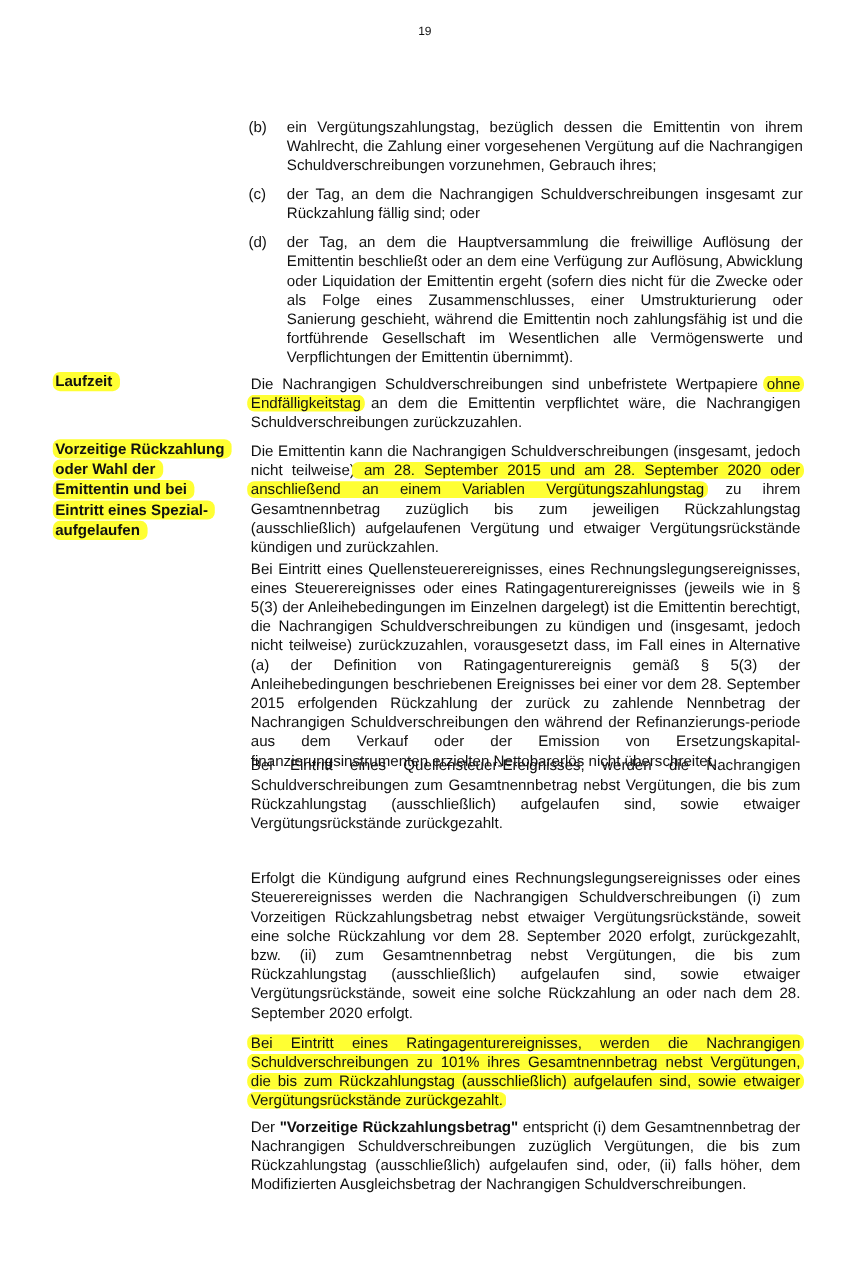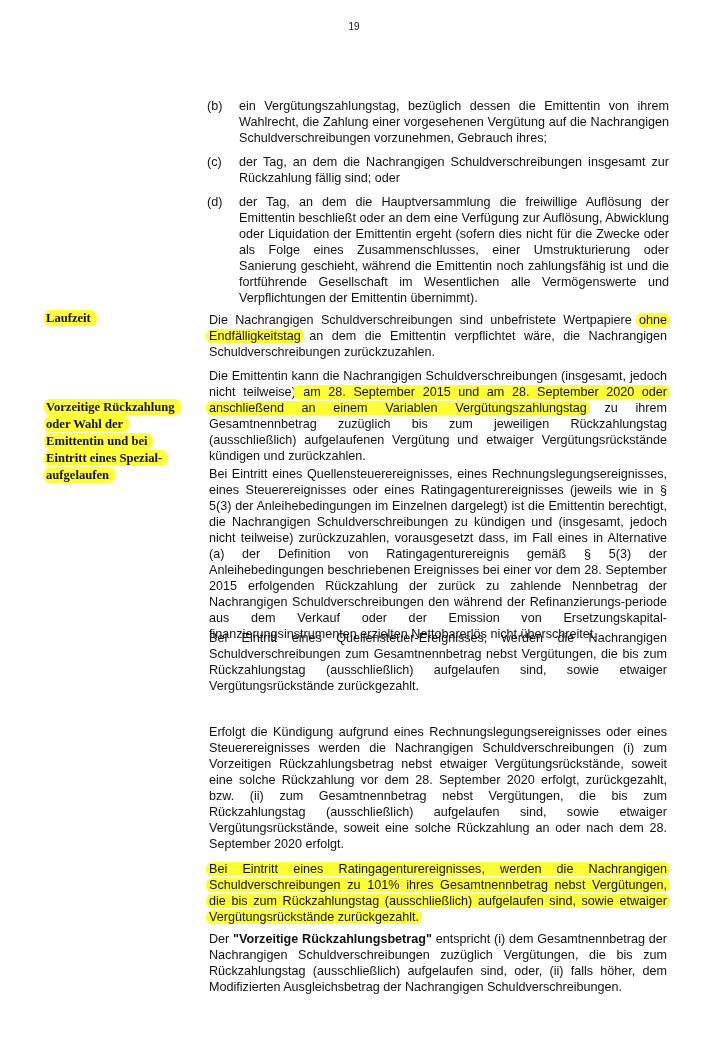--- a/index.html
+++ b/index.html
@@ -7,21 +7,21 @@
          font-family: "Liberation Sans", sans-serif; color: #111; font-size: 12.6px; line-height: 16px; }
   .page-number { position: absolute; top: 19px; left: 0; width: 708px; text-align: center; font-size: 10px; }
   .block { position: absolute; left: 207px; width: 462px; }
   .p { text-align: justify; margin: 2px; }
   .list-item { position: absolute; left: 207px; width: 462px; display: flex; }
   .list-item .lbl { width: 32px; flex: none; }
   .list-item .txt { flex: 1; text-align: justify; }
   .side { position: absolute; left: 46px; font-weight: bold; width: 160px; }
   .side span { display: inline-block; }
   .hl { background: #ffff33; border-radius: 6px; padding: 0 3px; margin: 0 -3px; }
-  .side .hl { margin: 0 0 1px -2px; padding: 0 6px 0 2px; line-height: 16px; font-family: Liberation Serif, serif; }
+  .side .hl { margin: 0 0 1px -2px; padding: 0 6px 0 2px; line-height: 16px; }
   .hlblock { background: #ffff33; border-radius: 6px; padding: 0 3px; margin: 0 -3px; -webkit-box-decoration-break: clone; box-decoration-break: clone; }
   b { font-weight: bold; }
 </style>
 </head>
 <body>
 
 <div class="page-number">19</div>
 
 <div class="list-item" style="top:98px;">
   <span class="lbl">(b)</span>
@@ -36,21 +36,21 @@
   <span class="txt">der Tag, an dem die Hauptversammlung die freiwillige Auflösung der Emittentin beschließt oder an dem eine Verfügung zur Auflösung, Abwicklung oder Liquidation der Emittentin ergeht (sofern dies nicht für die Zwecke oder als Folge eines Zusammenschlusses, einer Umstrukturierung oder Sanierung geschieht, während die Emittentin noch zahlungsfähig ist und die fortführende Gesellschaft im Wesentlichen alle Vermögenswerte und Verpflichtungen der Emittentin übernimmt).</span>
 </div>
 
 <div class="side" style="top:310px;">
   <span class="hl">Laufzeit</span>
 </div>
 <div class="block" style="top:310px;">
   <p class="p"><span>Die Nachrangigen Schuldverschreibungen sind unbefristete Wertpapiere </span><span class="hlblock">ohne Endfälligkeitstag</span><span> an dem die Emittentin verpflichtet wäre, die Nachrangigen Schuldverschreibungen zurückzuzahlen.</span></p>
 </div>
 
-<div class="side" style="top:366px;margin-top:33px;">
+<div class="side" style="top:366px;">
   <span class="hl">Vorzeitige Rückzahlung</span><br>
   <span class="hl">oder Wahl der</span><br>
   <span class="hl">Emittentin und bei</span><br>
   <span class="hl">Eintritt eines Spezial-</span><br>
   <span class="hl">aufgelaufen</span>
 </div>
 
 <div class="block" style="top:366px;">
   <p class="p"><span>Die Emittentin kann die Nachrangigen Schuldverschreibungen (insgesamt, jedoch nicht teilweise)</span><span class="hlblock"> am 28. September 2015 und am 28. September 2020 oder anschließend an einem Variablen Vergütungszahlungstag</span><span> zu ihrem Gesamtnennbetrag zuzüglich bis zum jeweiligen Rückzahlungstag (ausschließlich) aufgelaufenen Vergütung und etwaiger Vergütungsrückstände kündigen und zurückzahlen.</span></p>
 </div>

